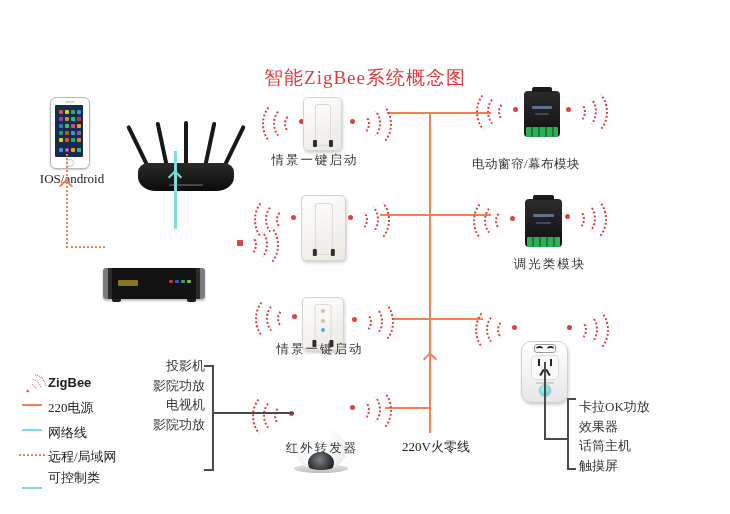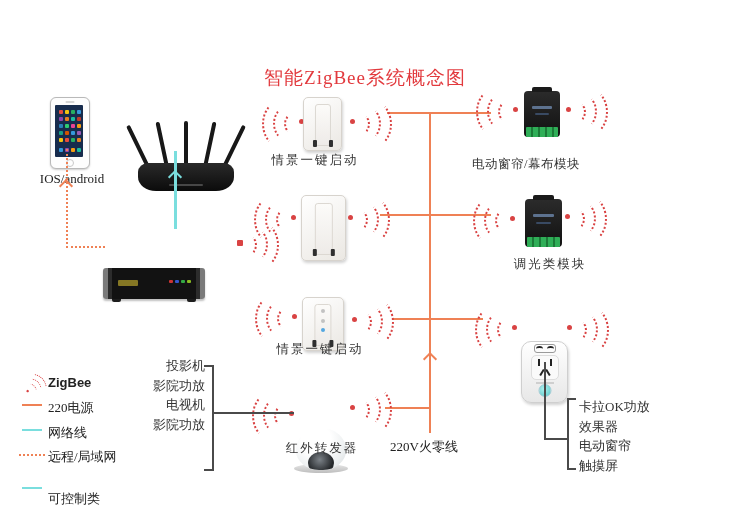--- a/index.html
+++ b/index.html
@@ -206,21 +206,21 @@
       <i class="a1"></i>
       <b></b>
     </span>
 
   <div class="ln orange" style="left:429px;top:112px;width:2px;height:321px;"></div>
   <div class="ln orange" style="left:387px;top:112px;width:104px;height:2px;"></div>
   <div class="ln orange" style="left:380px;top:214px;width:111px;height:2px;"></div>
   <div class="ln orange" style="left:392px;top:318px;width:91px;height:2px;"></div>
   <div class="ln orange" style="left:385px;top:407px;width:46px;height:2px;"></div>
   <span class="chev orange" style="left:425px;top:354px;"></span>
-  <div class="plainlabel cjk" style="left:390px;top:438px;">220V火零线</div>
+  <div class="plainlabel cjk" style="left:402px;top:438px;">220V火零线</div>
 
   <span class="wl left" style="left:264px;top:99px;">
       <i class="a3"></i>
       <i class="a2"></i>
       <i class="a1"></i>
       <b></b>
     </span>
   <div class="switch" style="left:303px;top:97px;width:37px;height:52px;">
       <span class="rocker"></span>
     </div>
@@ -362,21 +362,21 @@
   <div class="ln dark" style="left:212px;top:412px;width:82px;height:2px;"></div>
 
   <div class="ln dark" style="left:544px;top:362px;width:2px;height:78px;"></div>
   <div class="ln dark" style="left:544px;top:438px;width:25px;height:2px;"></div>
   <div class="ln dark" style="left:567px;top:398px;width:2px;height:72px;"></div>
   <div class="ln dark" style="left:567px;top:398px;width:9px;height:2px;"></div>
   <div class="ln dark" style="left:567px;top:468px;width:9px;height:2px;"></div>
   <div class="list cjk" style="left:579px;top:397px;">
     <div>卡拉OK功放</div>
     <div>效果器</div>
-    <div>电动窗帘</div>
+    <div>话筒主机</div>
     <div>触摸屏</div>
   </div>
 
   <span class="wl right mini" style="left:14px;top:362px;">
       <i class="a3"></i>
       <i class="a2"></i>
       <i class="a1"></i>
       <b></b>
     </span>
   <div class="legend-text bold" style="top:375px;">ZigBee</div>
@@ -384,15 +384,15 @@
   <div class="lg-line" style="top:404px;background:var(--orange);"></div>
   <div class="legend-text cjk" style="top:399px;">220电源</div>
 
   <div class="lg-line" style="top:429px;background:var(--cyan);"></div>
   <div class="legend-text cjk" style="top:424px;text-align:center;">网络线</div>
 
   <div class="lg-dotted" style="top:454px;"></div>
   <div class="legend-text cjk" style="top:448px;">远程/局域网</div>
 
   <div class="lg-line" style="top:487px;background:var(--cyan);"></div>
-  <div class="legend-text cjk" style="top:490px;text-align:center;">可控制类</div>
+  <div class="legend-text cjk" style="top:469px;text-align:center;">可控制类</div>
 
 </div>
 
 </body></html>

